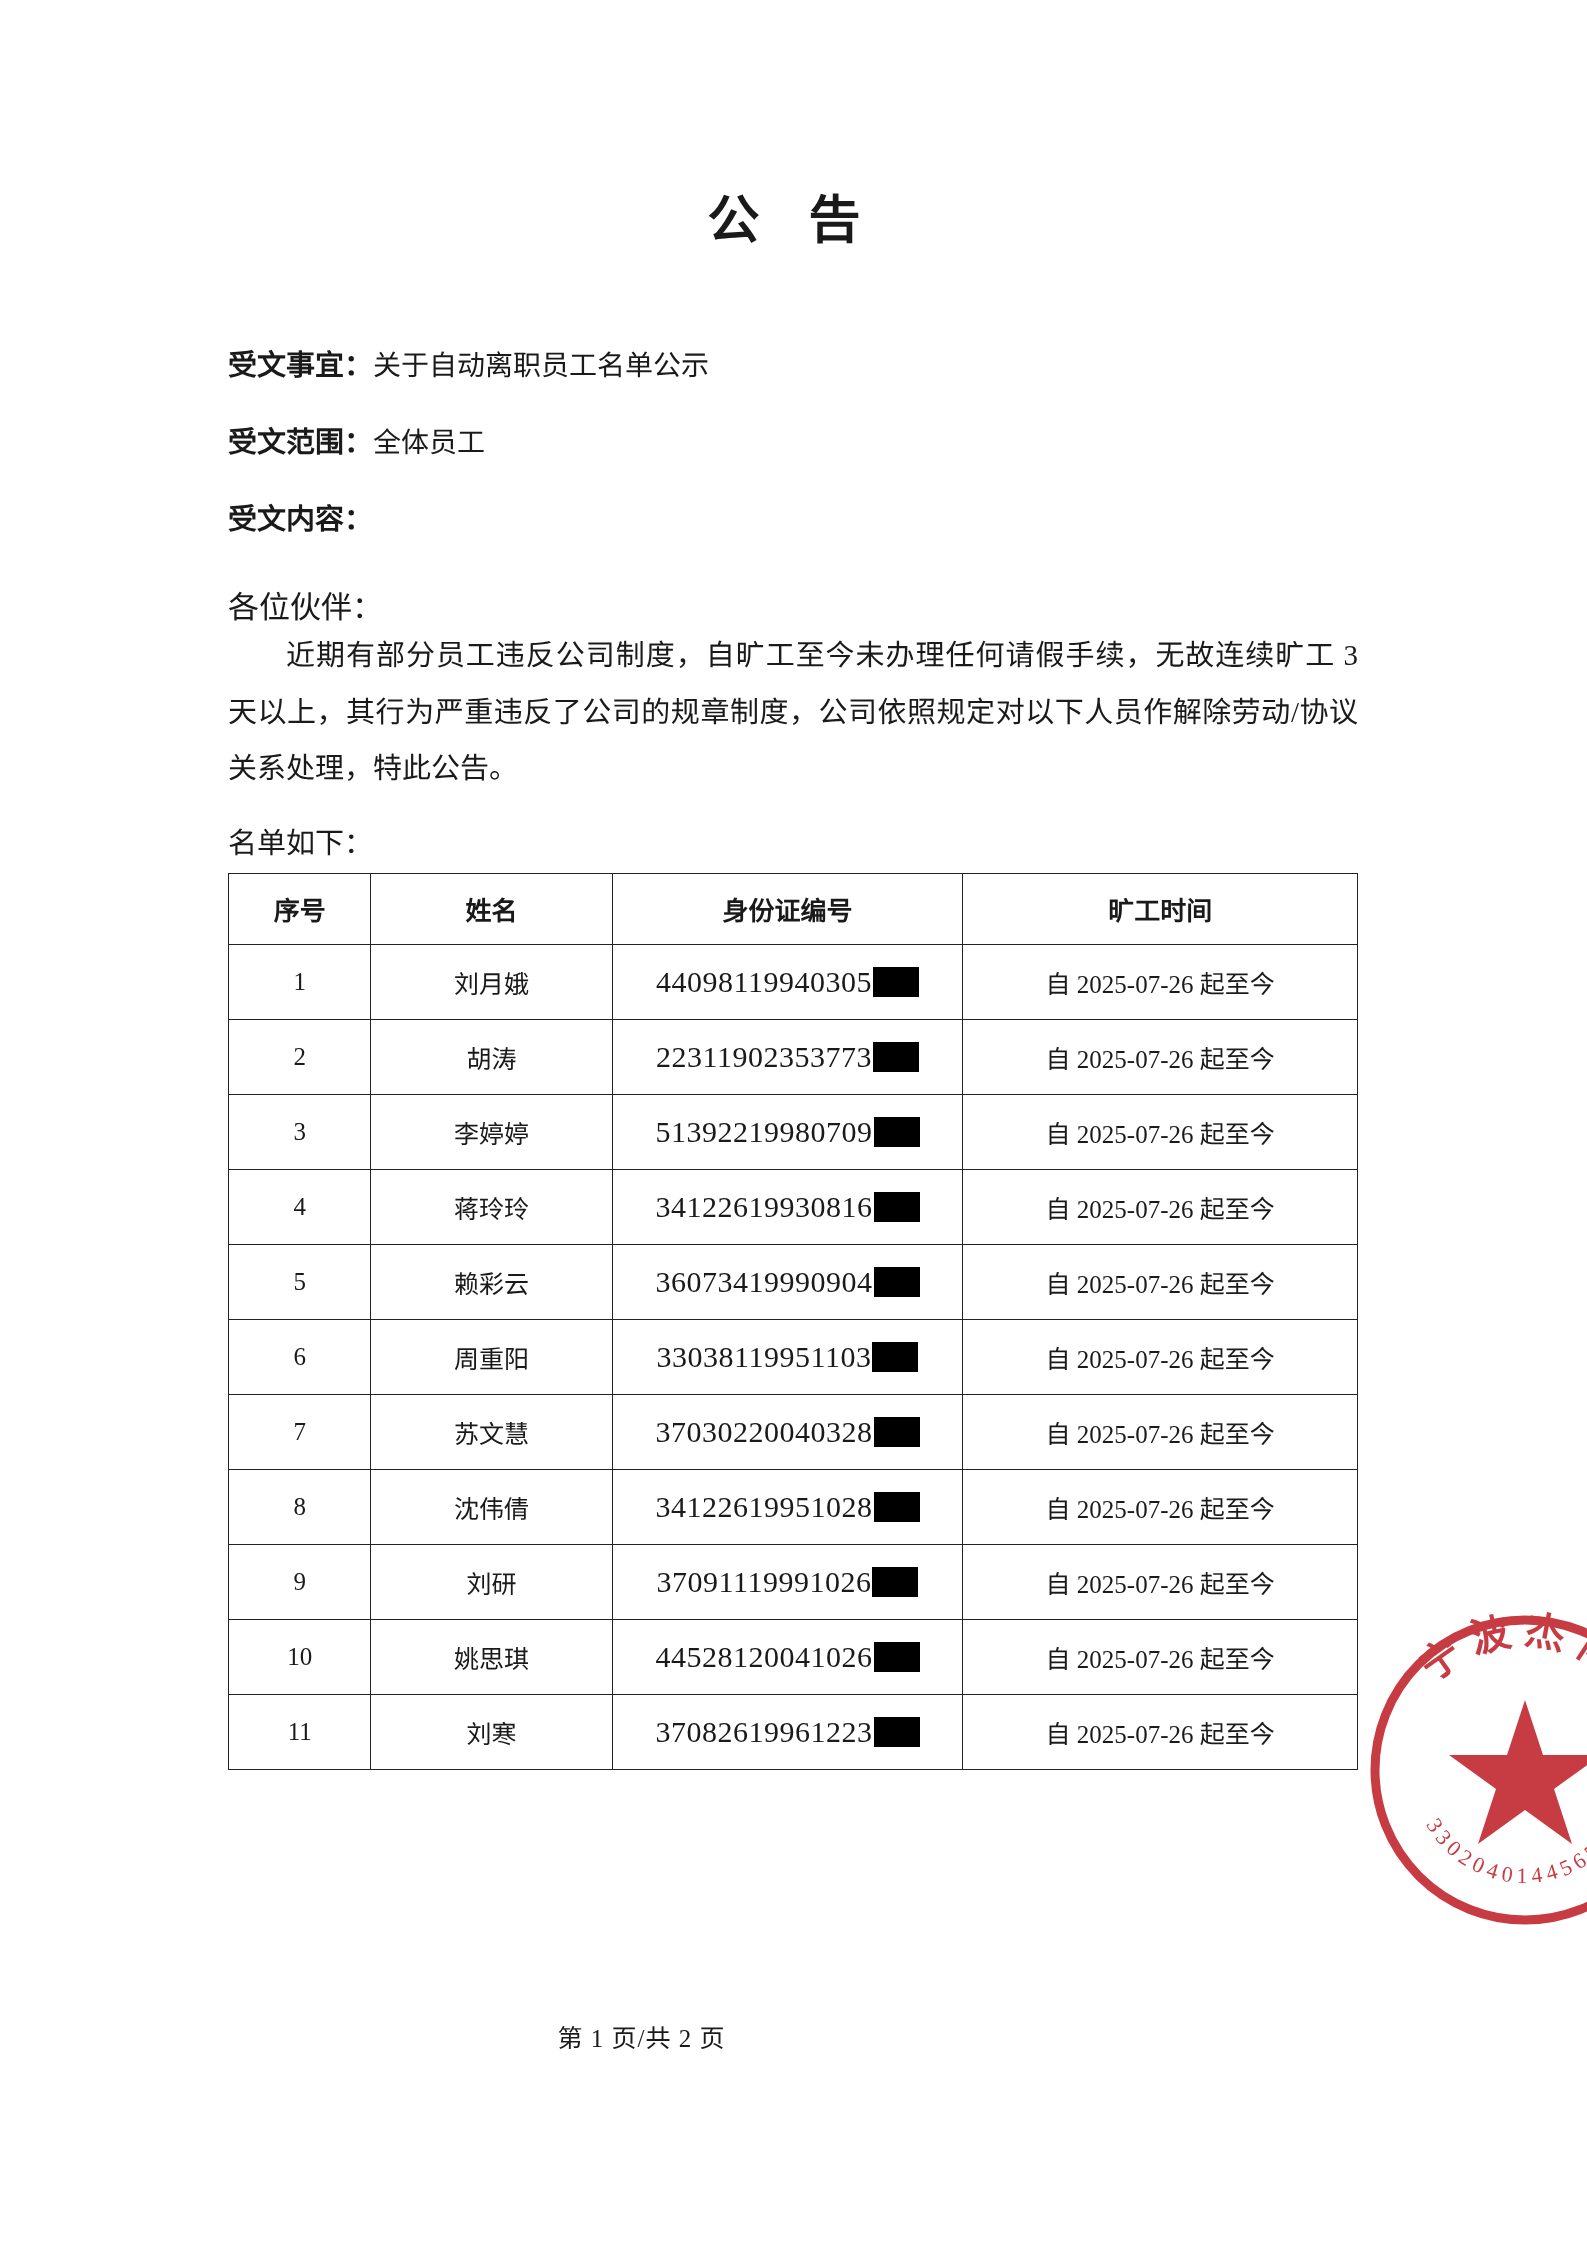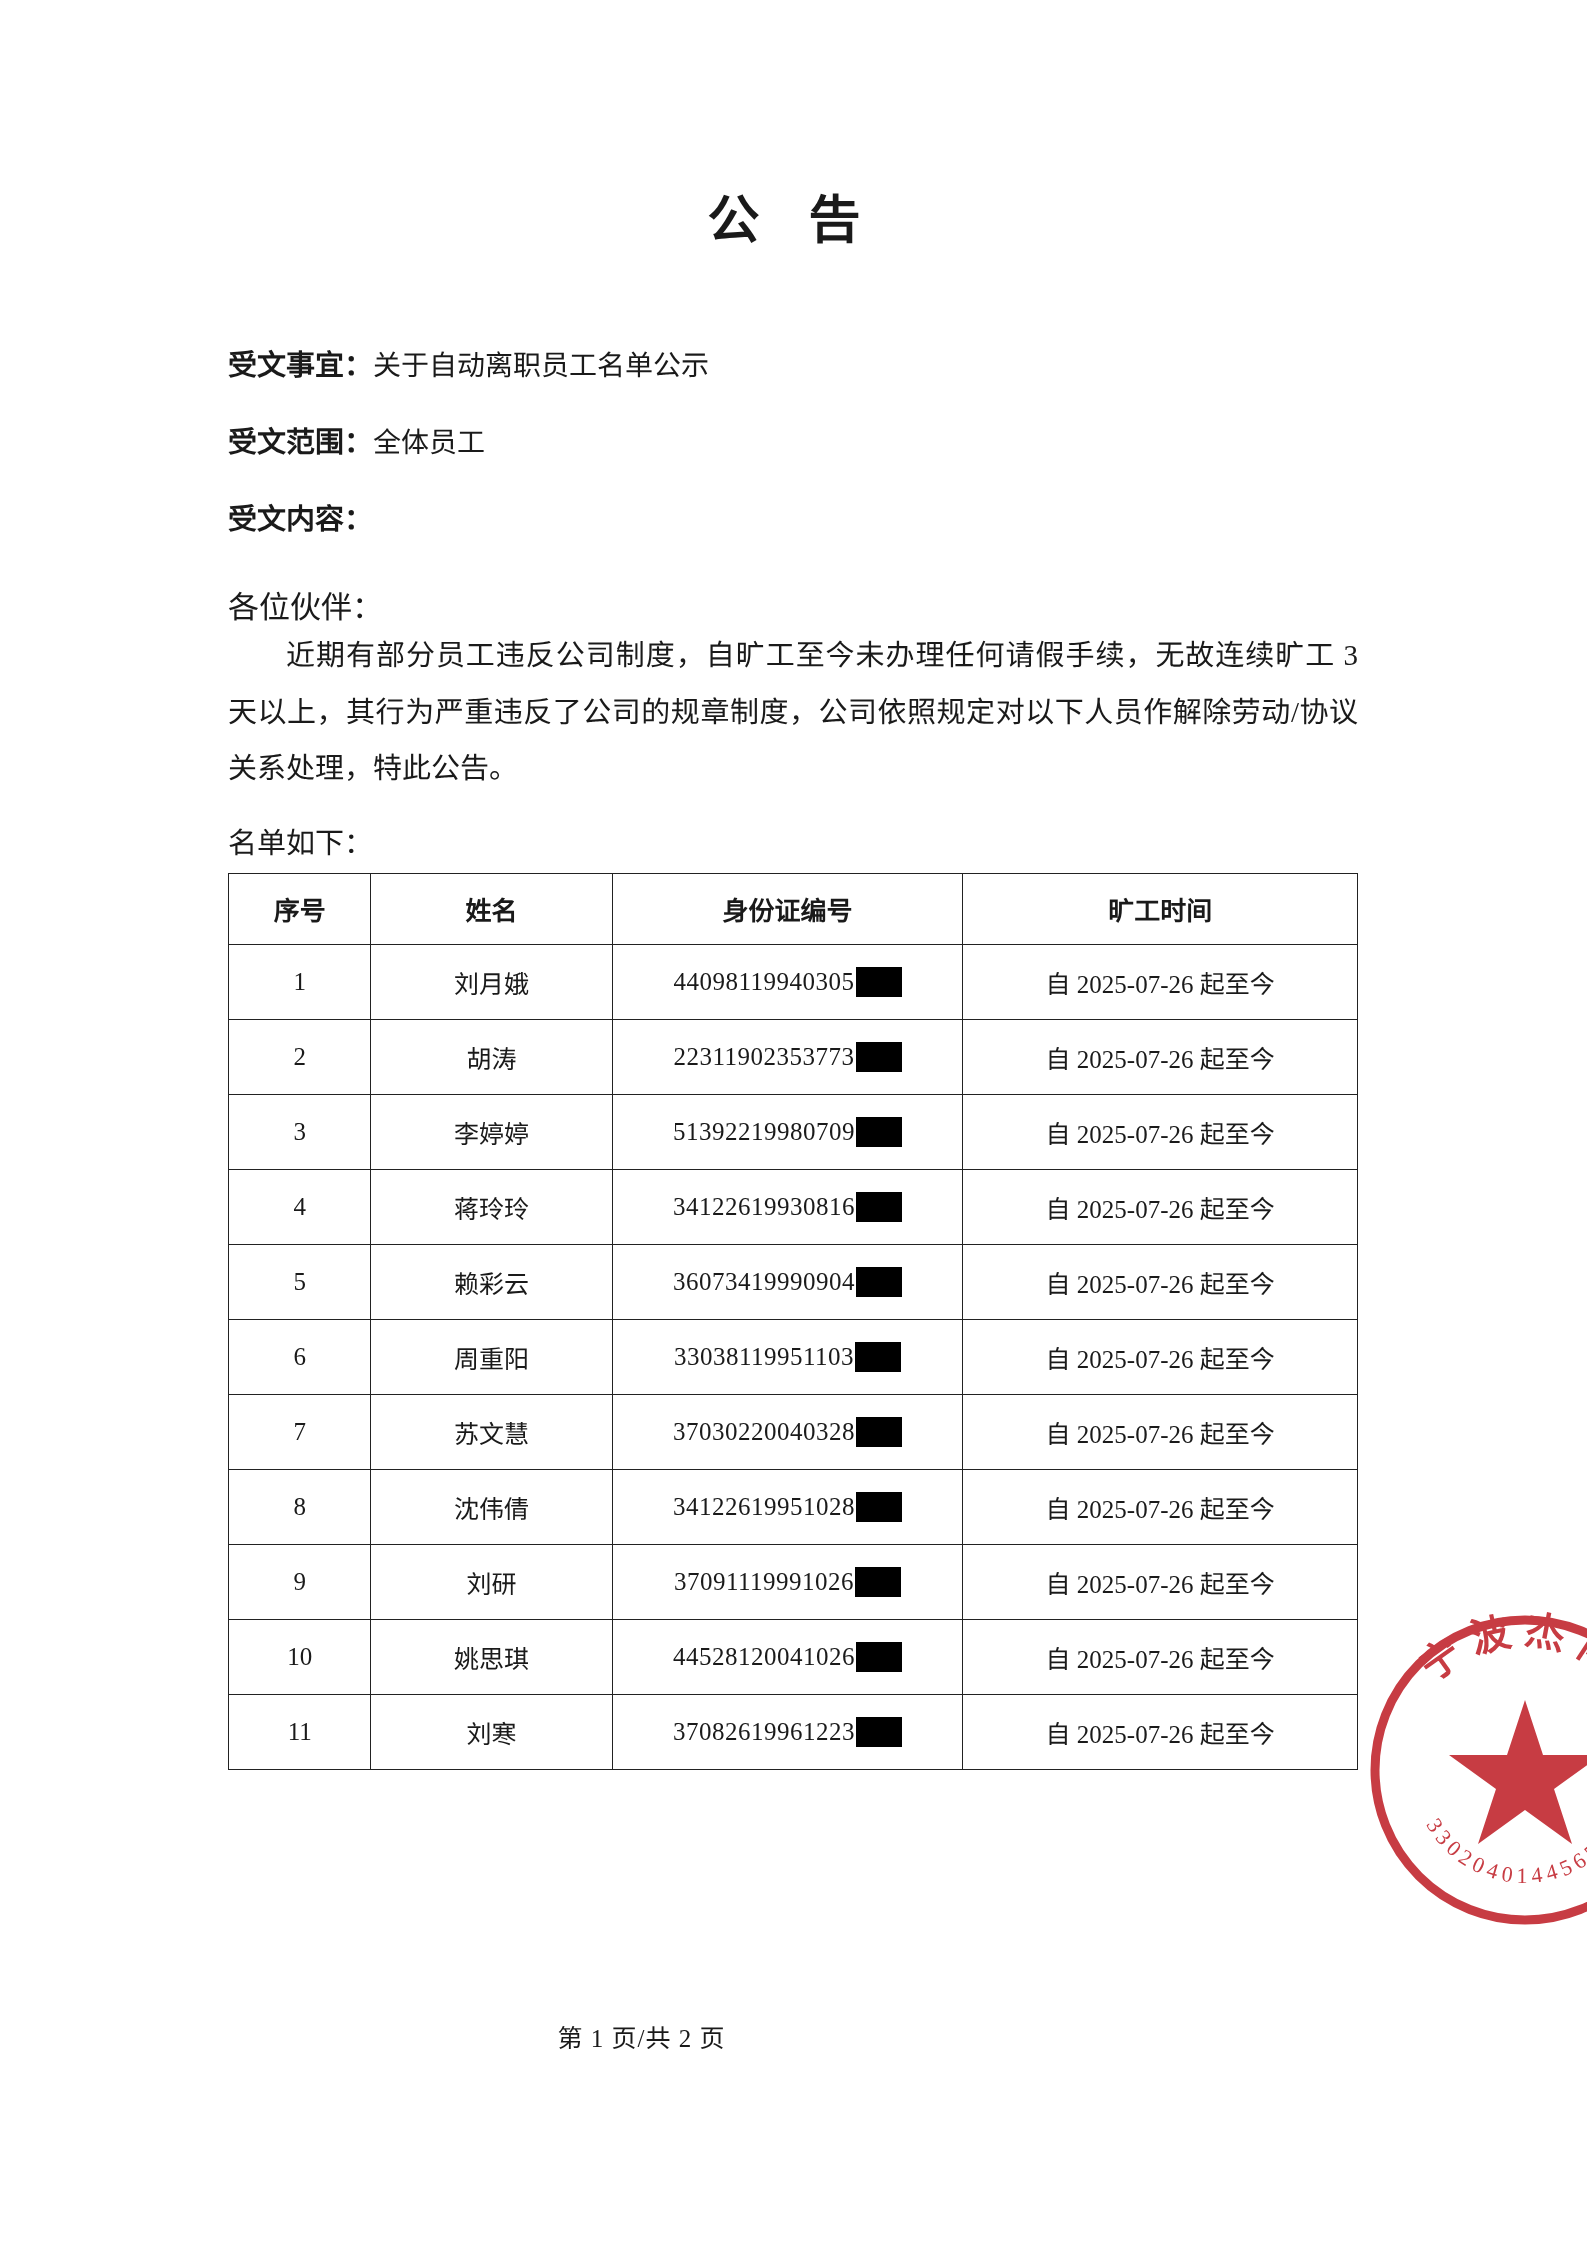--- a/index.html
+++ b/index.html
@@ -99,21 +99,21 @@
   col.c-id    { width: 320px; }
   col.c-time  { width: 360px; }
   .idnum {
     display: inline-flex;
     align-items: center;
     justify-content: center;
     white-space: nowrap;
   }
   .idnum .digits {
     letter-spacing: 0.5px;
-    font-size: 25px;
+    font-size: 30px;
   }
   .idnum .redacted {
     display: inline-block;
     width: 46px;
     height: 30px;
     background: #000;
     margin-left: 1px;
     vertical-align: middle;
   }
   .footer {

